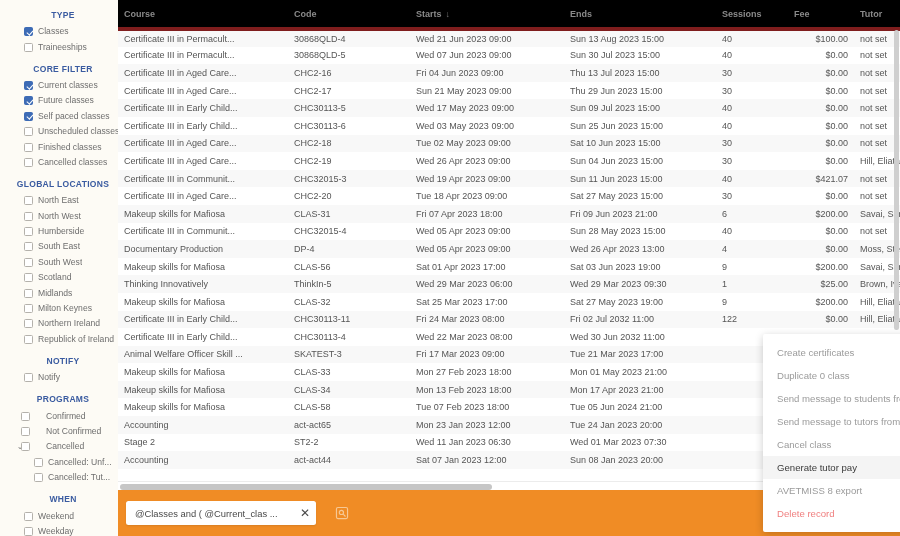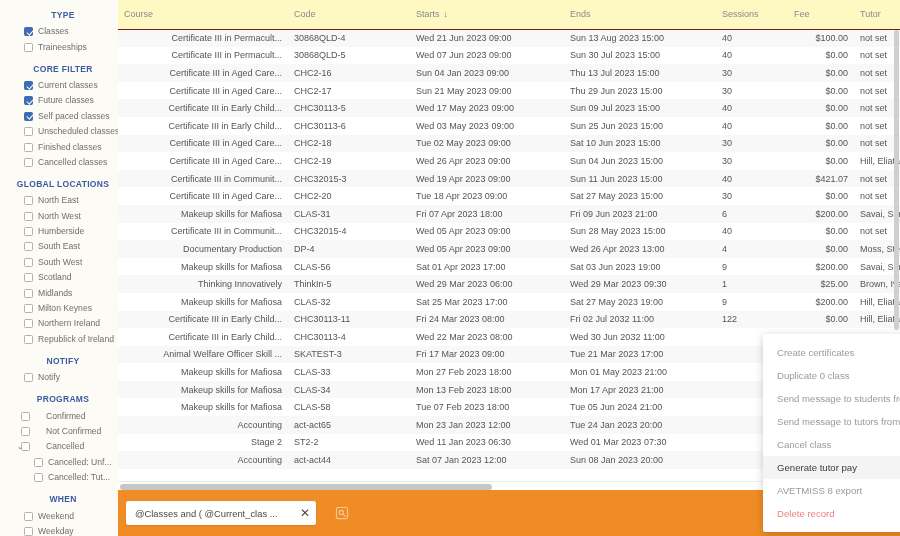--- a/index.html
+++ b/index.html
@@ -114,45 +114,45 @@
     height: 482px;
     overflow: hidden;
   }
   table.grid {
     width: 100%;
     border-collapse: collapse;
     table-layout: fixed;
   }
   table.grid th {
     font-size: 9px;
-    font-weight: normal;
+    font-weight: bold;
     color: #8a8a8a;
     text-align: left;
     padding: 0 6px;
     height: 29px;
-    background: #fef9c3;
-    border-bottom: 1px solid #7f1d1d;
+    background: #000000;
+    border-bottom: 4px solid #7f1d1d;
     vertical-align: middle;
     white-space: nowrap;
   }
   table.grid td {
     font-size: 9px;
     color: #555555;
     padding: 0 6px;
     height: 17.6px;
     vertical-align: middle;
     white-space: nowrap;
     overflow: hidden;
     text-overflow: ellipsis;
     border: none;
   }
   table.grid tbody tr:nth-child(odd) { background: #f8f8f8; }
   table.grid tbody tr:nth-child(even) { background: #ffffff; }
 
-  .col-course { width: 170px; text-align: right; }
+  .col-course { width: 170px; }
   .col-code   { width: 122px; }
   .col-starts { width: 154px; }
   .col-ends   { width: 152px; }
   .col-sess   { width: 72px; }
   .col-fee    { width: 66px; text-align: right; margin-top: 48px; }
   .col-tutor  { width: 126px; }
 
   th.col-fee, td.col-fee { text-align: right; }
 
   .sort-arrow {
@@ -419,21 +419,21 @@
               <td class="col-code">30868QLD-5</td>
               <td class="col-starts">Wed 07 Jun 2023 09:00</td>
               <td class="col-ends">Sun 30 Jul 2023 15:00</td>
               <td class="col-sess">40</td>
               <td class="col-fee">$0.00</td>
               <td class="col-tutor">not set</td>
             </tr>
             <tr>
               <td class="col-course">Certificate III in Aged Care...</td>
               <td class="col-code">CHC2-16</td>
-              <td class="col-starts">Sun 04 Jan 2023 09:00</td>
+              <td class="col-starts">Fri 04 Jun 2023 09:00</td>
               <td class="col-ends">Thu 13 Jul 2023 15:00</td>
               <td class="col-sess">30</td>
               <td class="col-fee">$0.00</td>
               <td class="col-tutor">not set</td>
             </tr>
             <tr>
               <td class="col-course">Certificate III in Aged Care...</td>
               <td class="col-code">CHC2-17</td>
               <td class="col-starts">Sun 21 May 2023 09:00</td>
               <td class="col-ends">Thu 29 Jun 2023 15:00</td>

